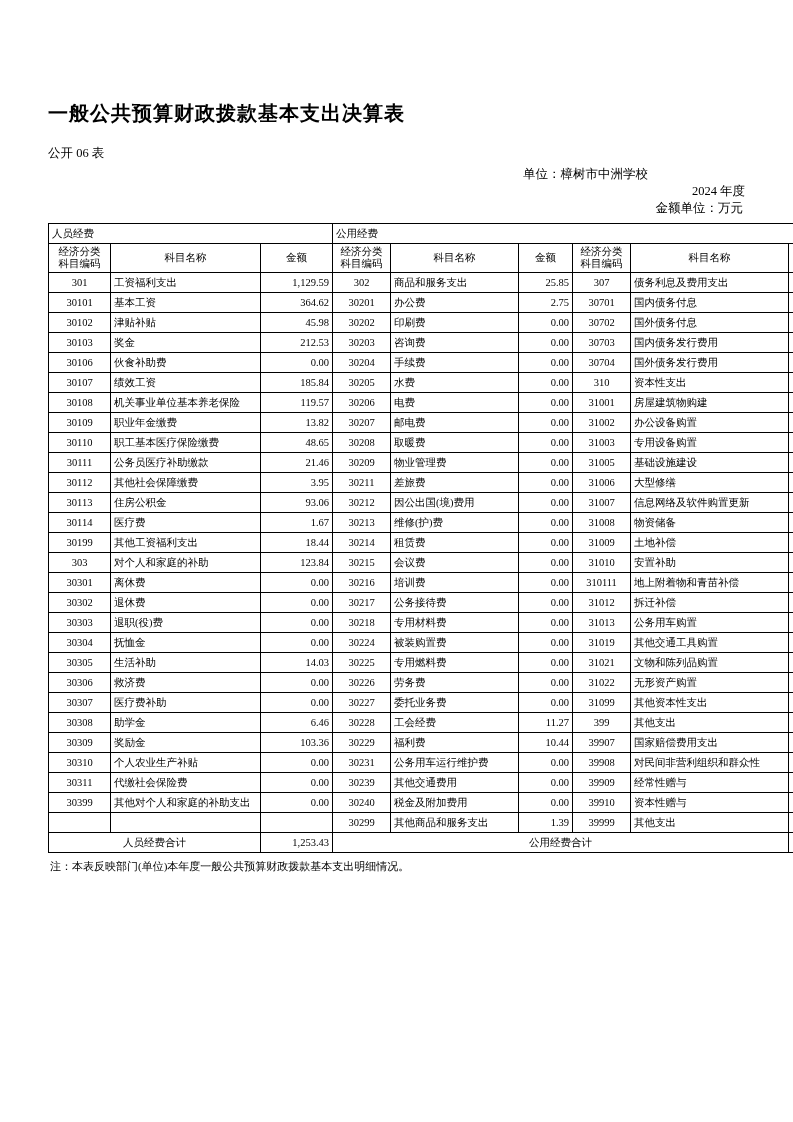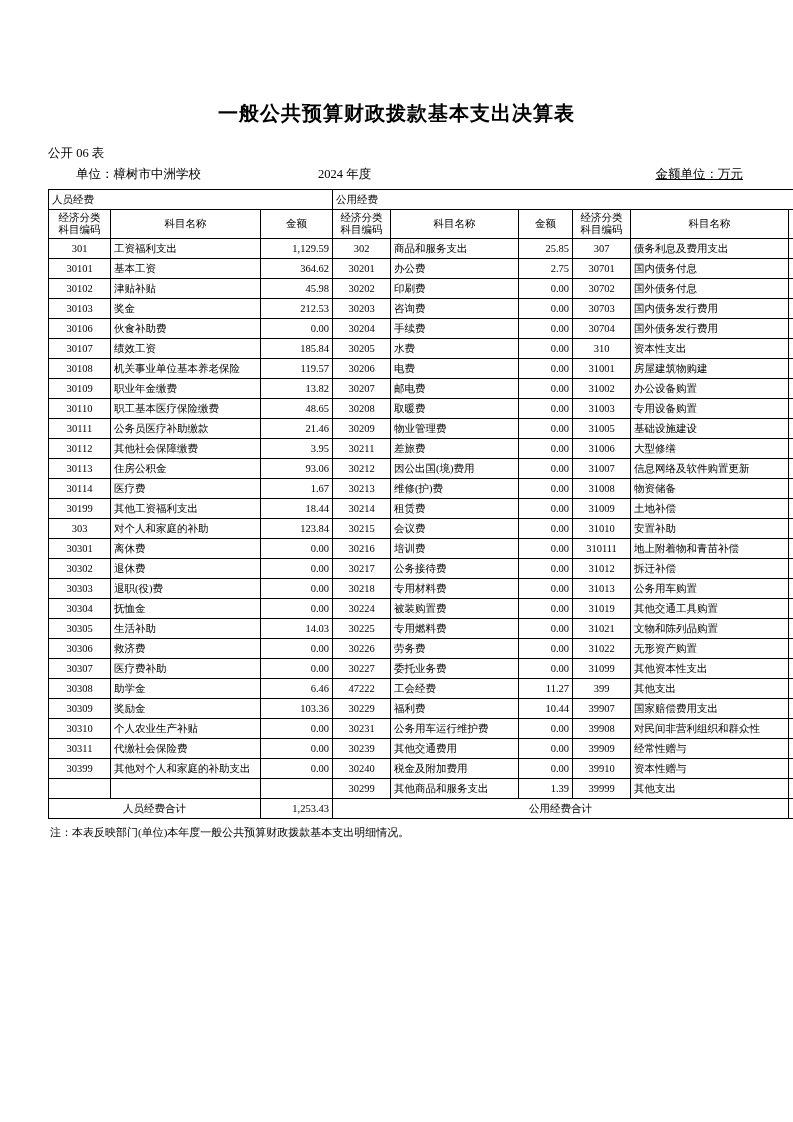--- a/index.html
+++ b/index.html
@@ -15,53 +15,53 @@
     position: relative;
   }
   .page {
     width: 793px;
     height: 1122px;
     box-sizing: border-box;
     padding: 0 48px;
     position: relative;
   }
   .title {
-    text-align: center;
+    text-align: left;
     font-size: 20px;
     font-weight: bold;
     letter-spacing: 1px;
     margin-top: 100px;
     font-family: "Liberation Sans", "DejaVu Sans", sans-serif;
   }
   .meta-right-1 {
     text-align: left;
     font-size: 12.5px;
     margin-top: 18px;
     padding-right: 2px;
   }
   .meta-row {
     display: flex;
     align-items: flex-end;
     font-size: 12.5px;
     margin-top: 4px;
+    flex-direction: column;
   }
   .meta-unit {
     width: 250px;
     padding-left: 28px;
     box-sizing: border-box;
   }
   .meta-year {
     flex: 1;
     text-align: left;
     padding-left: 20px;
   }
   .meta-amount {
     text-align: left;
     padding-right: 2px;
-    text-decoration: underline;
   }
   table.main {
     border-collapse: collapse;
     width: 100%;
     margin-top: 6px;
     table-layout: fixed;
   }
   table.main td, table.main th {
     border: 1px solid #000;
     font-size: 10.5px;
@@ -385,21 +385,21 @@
           <td class="name">委托业务费</td>
           <td class="amt">0.00</td>
           <td class="code">31099</td>
           <td class="name small">其他资本性支出</td>
           <td class="amt">0.00</td>
         </tr>
         <tr>
           <td class="code">30308</td>
           <td class="name">助学金</td>
           <td class="amt">6.46</td>
-          <td class="code">47222</td>
+          <td class="code">30228</td>
           <td class="name">工会经费</td>
           <td class="amt">11.27</td>
           <td class="code b">399</td>
           <td class="name b">其他支出</td>
           <td class="amt">0.00</td>
         </tr>
         <tr>
           <td class="code">30309</td>
           <td class="name">奖励金</td>
           <td class="amt">103.36</td>

